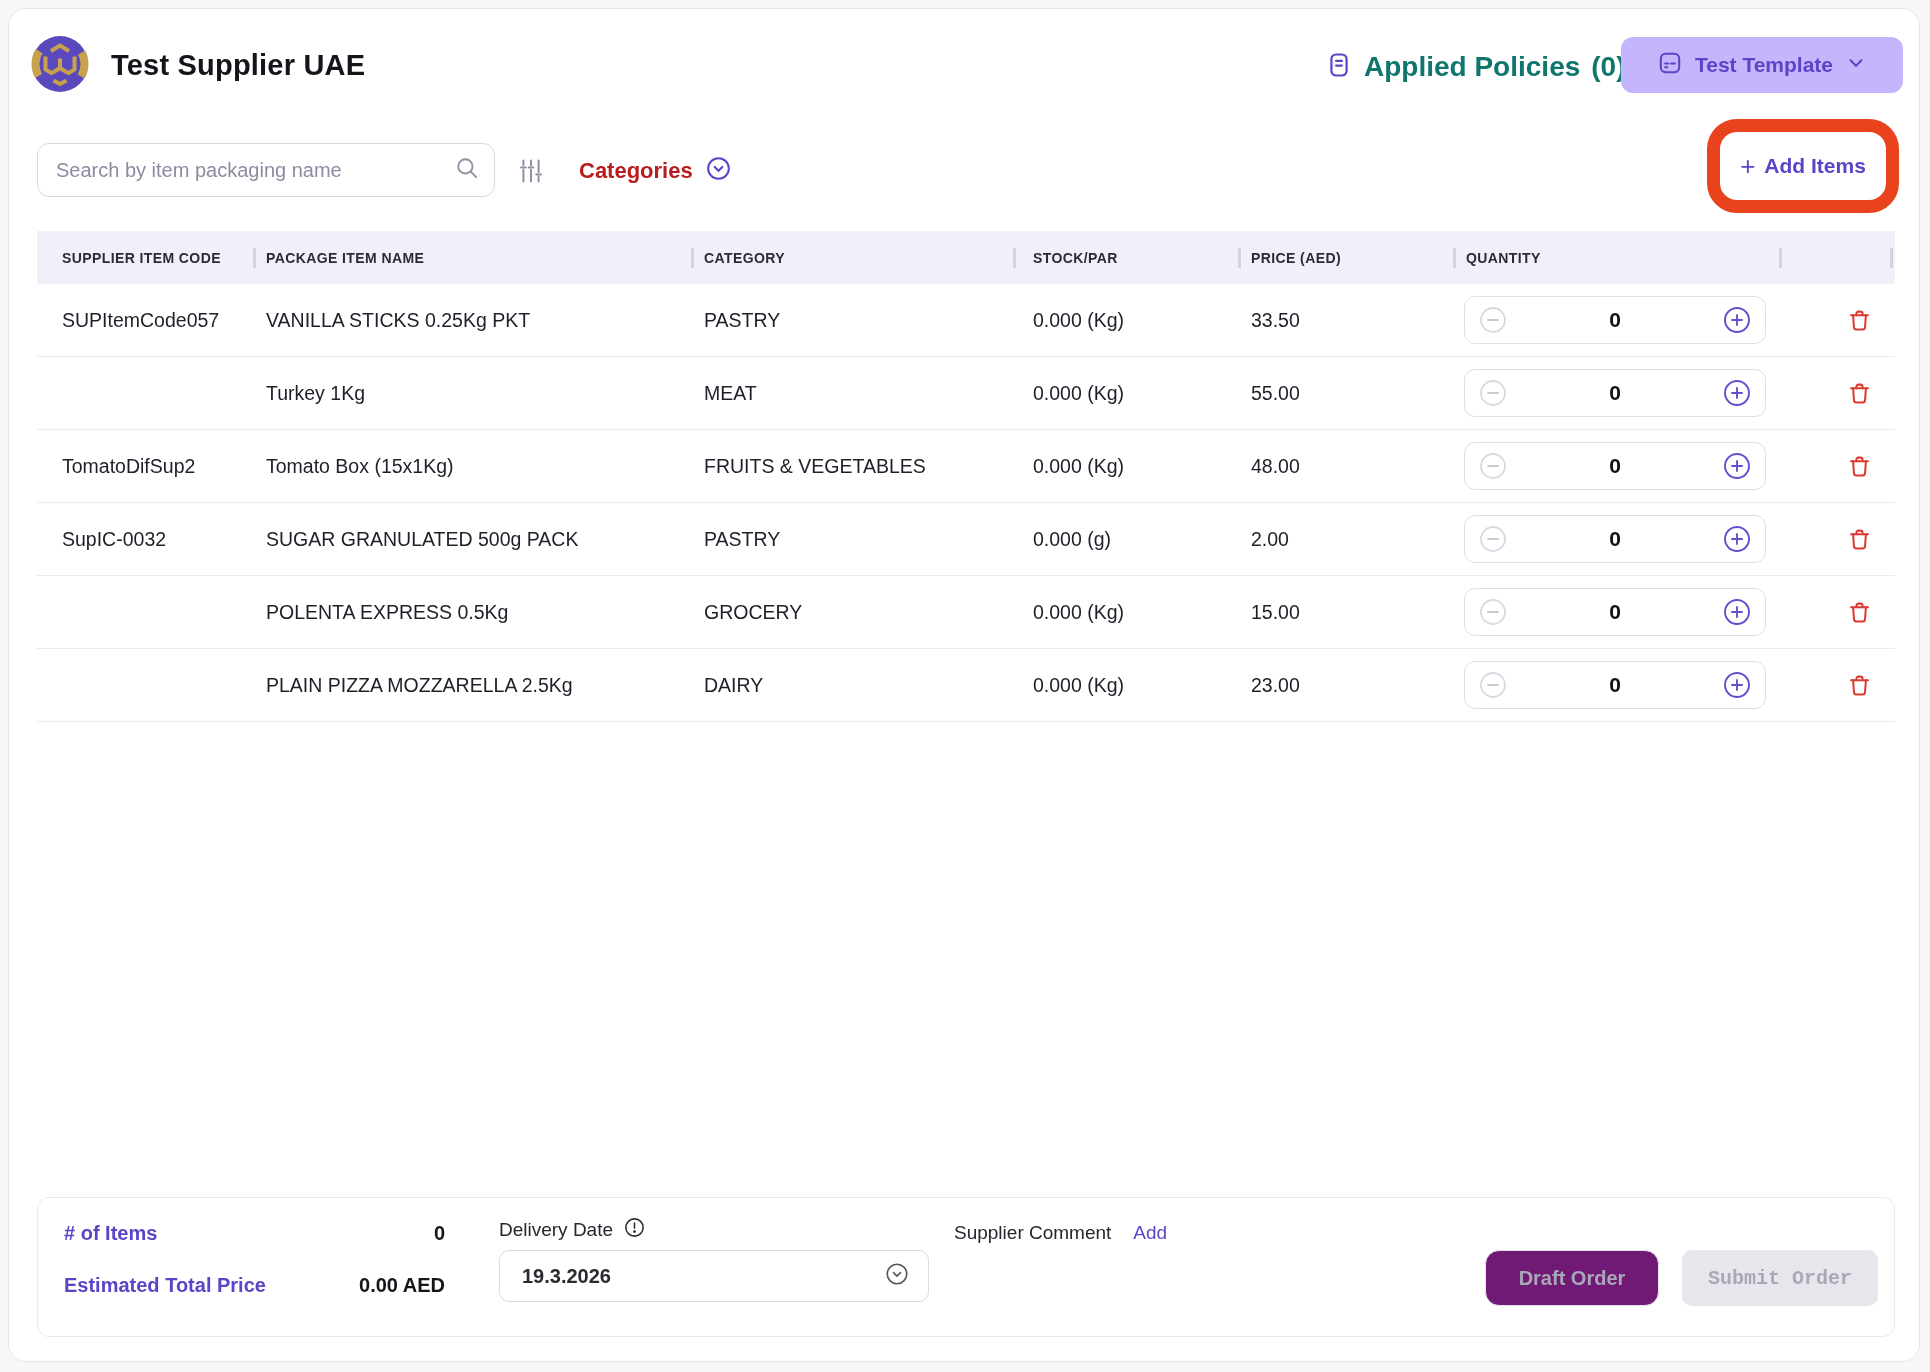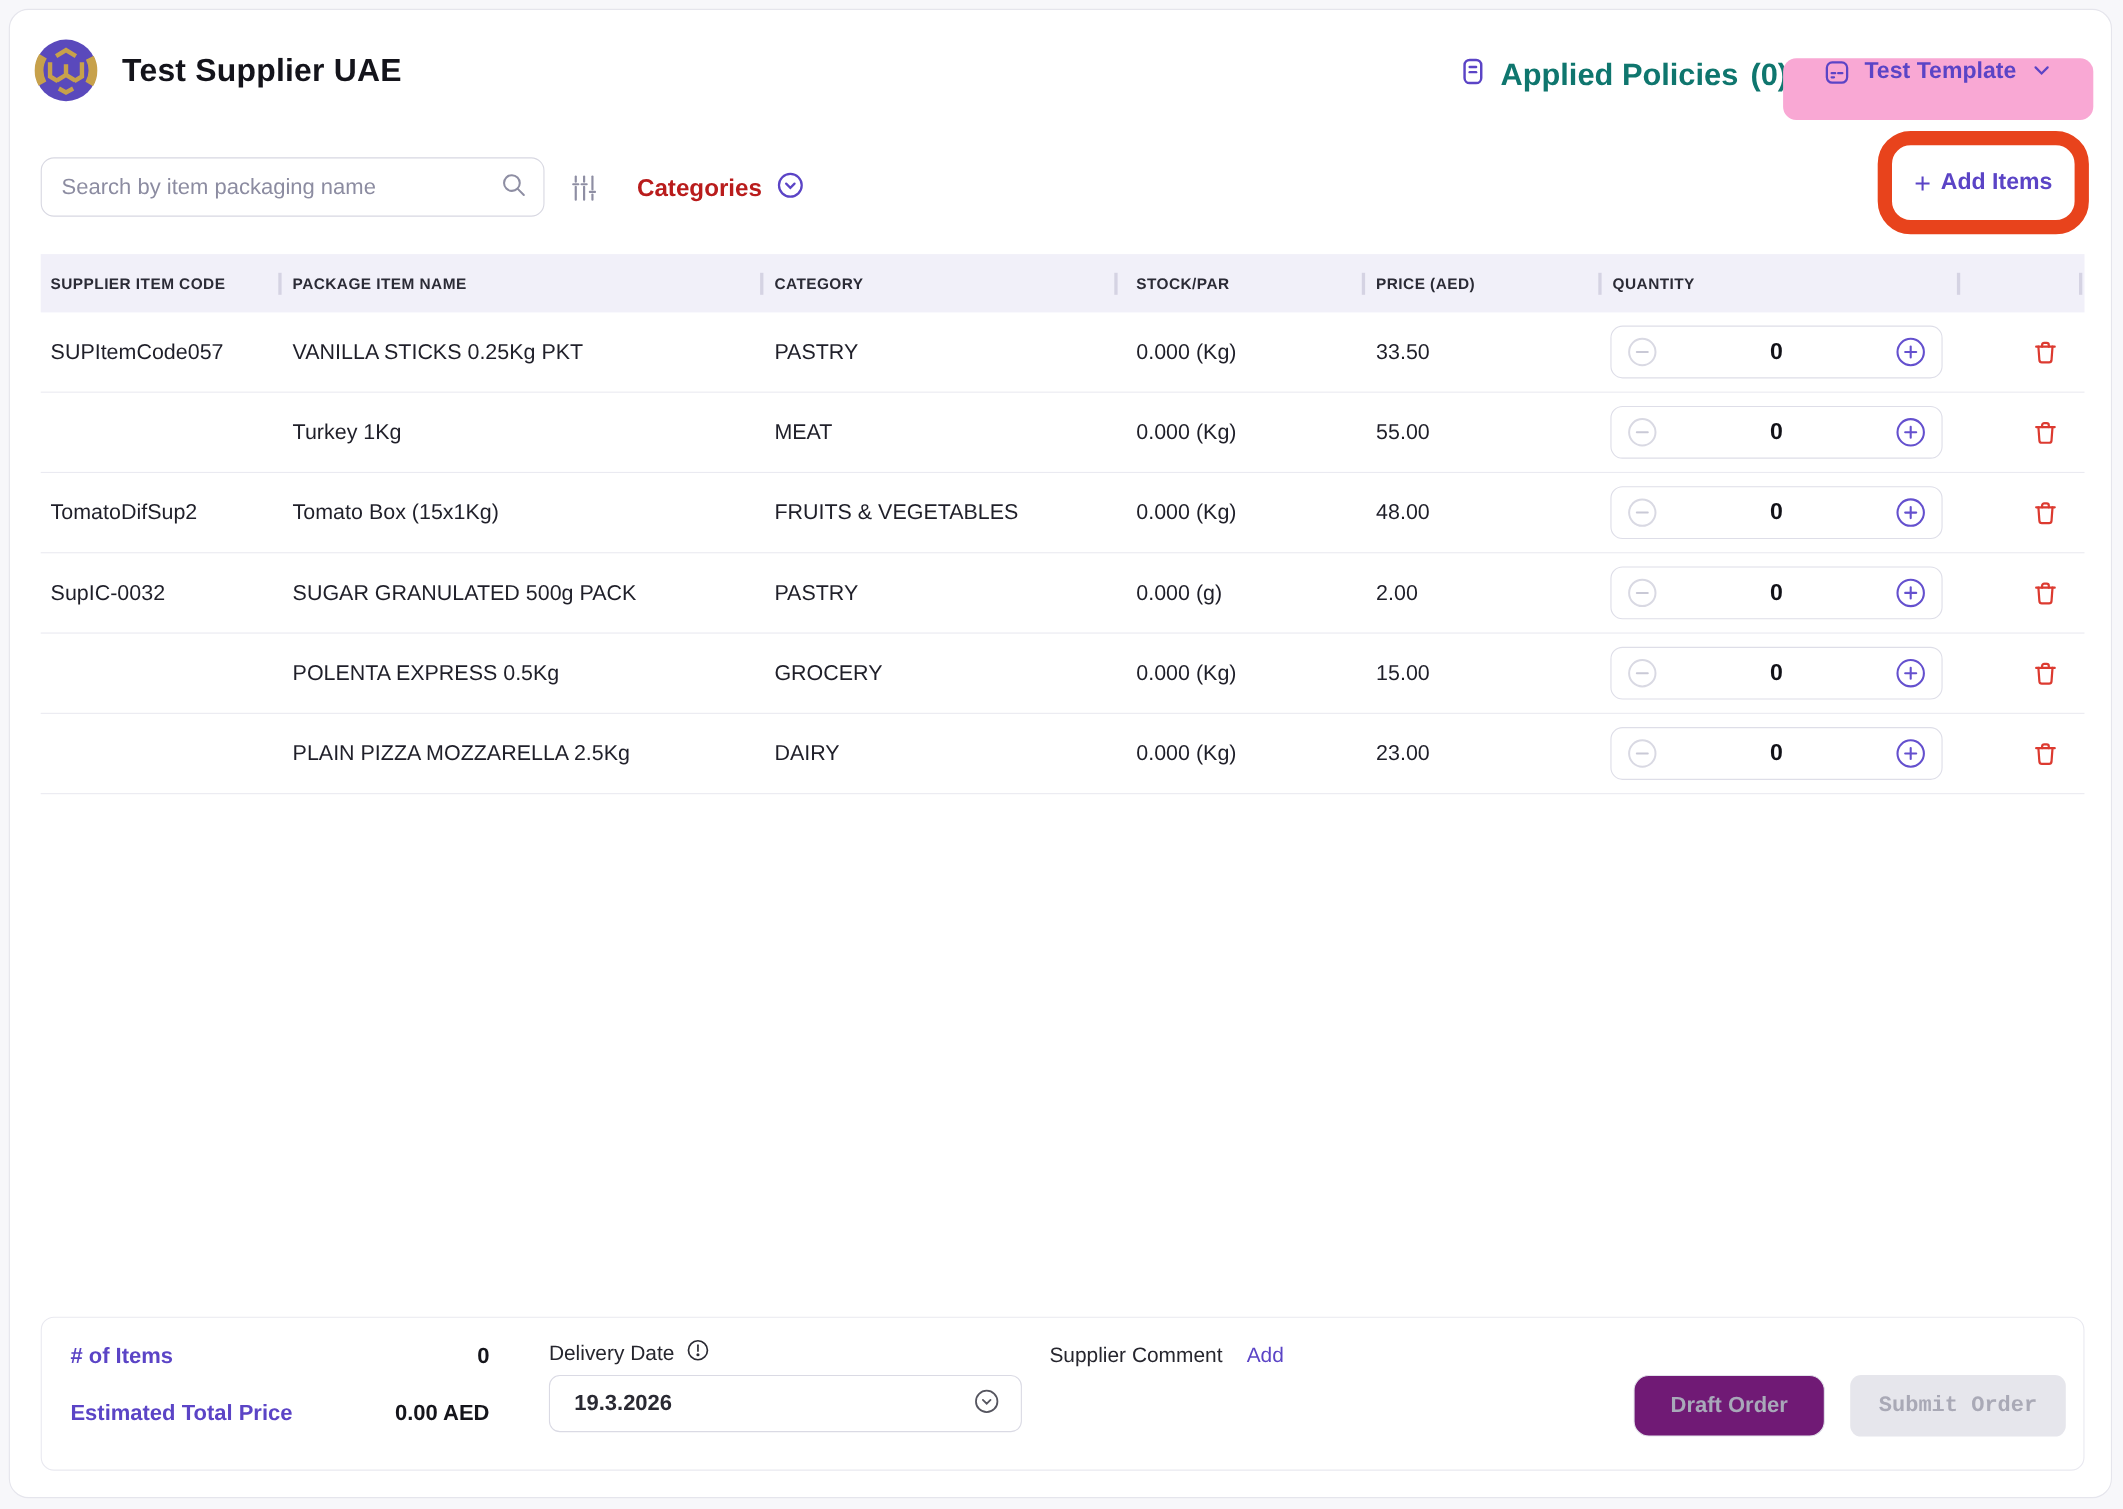--- a/index.html
+++ b/index.html
@@ -5,22 +5,22 @@
   html,body{margin:0;padding:0;background:#F7F7FA;font-family:"Liberation Sans",sans-serif;}
   #canvas{position:relative;width:1930px;height:1372px;background:#F7F7FA;overflow:hidden;}
   .card{position:absolute;left:8px;top:8px;width:1912px;height:1354px;background:#FFFFFF;
         border:1.5px solid #E5E5EC;border-radius:18px;box-sizing:border-box;}
 
   
   .logo{position:absolute;left:22px;top:26px;width:58px;height:58px;}
   .page-title{position:absolute;left:102px;top:40px;font-size:29px;font-weight:bold;color:#14141B;letter-spacing:.2px;}
   .policies{position:absolute;left:1316px;top:42px;display:flex;align-items:center;gap:11px;cursor:pointer;}
   .policies .lbl{font-size:28px;font-weight:bold;color:#0f766e;}
-  .template-btn{position:absolute;left:1612px;top:44px;width:282px;height:56px;background:#f9a8d4;border-radius:12px;
-        display:flex;justify-content:center;gap:12px;cursor:pointer;}
+  .template-btn{position:absolute;left:1612px;top:28px;width:282px;height:56px;background:#c4b5fd;border-radius:12px;
+        display:flex;align-items:center;justify-content:center;gap:12px;cursor:pointer;}
   .template-btn .lbl{font-size:21px;font-weight:bold;color:#5B44C6;}
 
   
   .search-box{position:absolute;left:28px;top:134px;width:458px;height:54px;border:1.5px solid #D8D8E2;border-radius:12px;
         box-sizing:border-box;display:flex;align-items:center;padding:0 14px 0 16px;background:#fff;}
   .search-box input{flex:1;border:none;outline:none;font-size:20px;color:#3A3A48;font-family:"Liberation Sans",sans-serif;background:transparent;}
   .search-box input::placeholder{color:#8C8CA1;}
   .filter-ic{position:absolute;left:508px;top:148px;cursor:pointer;}
   .categories{position:absolute;left:570px;top:146px;display:flex;align-items:center;gap:12px;cursor:pointer;}
   .categories .lbl{font-size:22px;font-weight:bold;color:#b91c1c;}
@@ -34,21 +34,21 @@
   .thead{position:absolute;left:28px;top:222px;width:1858px;height:53px;background:#F1F0F9;
         display:grid;grid-template-columns:216px 438px 322px 225px 215px 326px 116px;align-items:center;}
   .th{position:relative;font-size:14px;font-weight:bold;color:#2B2B36;letter-spacing:.4px;box-sizing:border-box;height:100%;
         display:flex;align-items:center;}
   .th.sep::before{content:"";position:absolute;left:0;top:50%;transform:translateY(-50%);width:3px;height:20px;background:#D5D3E3;}
   .th:last-child::after{content:"";position:absolute;right:2px;top:50%;transform:translateY(-50%);width:3px;height:20px;background:#D5D3E3;}
   .tbody{position:absolute;left:28px;top:275px;width:1858px;}
   .trow{display:grid;grid-template-columns:216px 438px 322px 225px 215px 326px 116px;height:72px;
         border-bottom:1px solid #EAEAF1;align-items:center;}
   .cell{font-size:19.5px;color:#1F1F29;box-sizing:border-box;display:flex;align-items:center;height:100%;}
-  .pl1{padding-left:9px;}.pl2{padding-left:13px;}.pl3{padding-left:13px;}.pl4{padding-left:20px;}.pl5{padding-left:13px;}
+  .pl1{padding-left:25px;}.pl2{padding-left:13px;}.pl3{padding-left:13px;}.pl4{padding-left:20px;}.pl5{padding-left:13px;}
   .c-qty{padding-left:11px;}
   .stepper{width:302px;height:48px;border:1.5px solid #DEDEE8;border-radius:11px;box-sizing:border-box;background:#fff;
         display:flex;align-items:center;justify-content:space-between;padding:0 11px;}
   .qty-val{font-size:21px;font-weight:bold;color:#121218;}
   .step-btn{display:flex;align-items:center;cursor:pointer;background:none;border:none;padding:0;}
   .c-del{justify-content:flex-end;padding-right:22px;}
   .trash-btn{cursor:pointer;background:none;border:none;padding:0;display:flex;}
 
   
   .foot{position:absolute;left:28px;top:1188px;width:1858px;height:140px;border:1.5px solid #E9E9F0;border-radius:12px;

